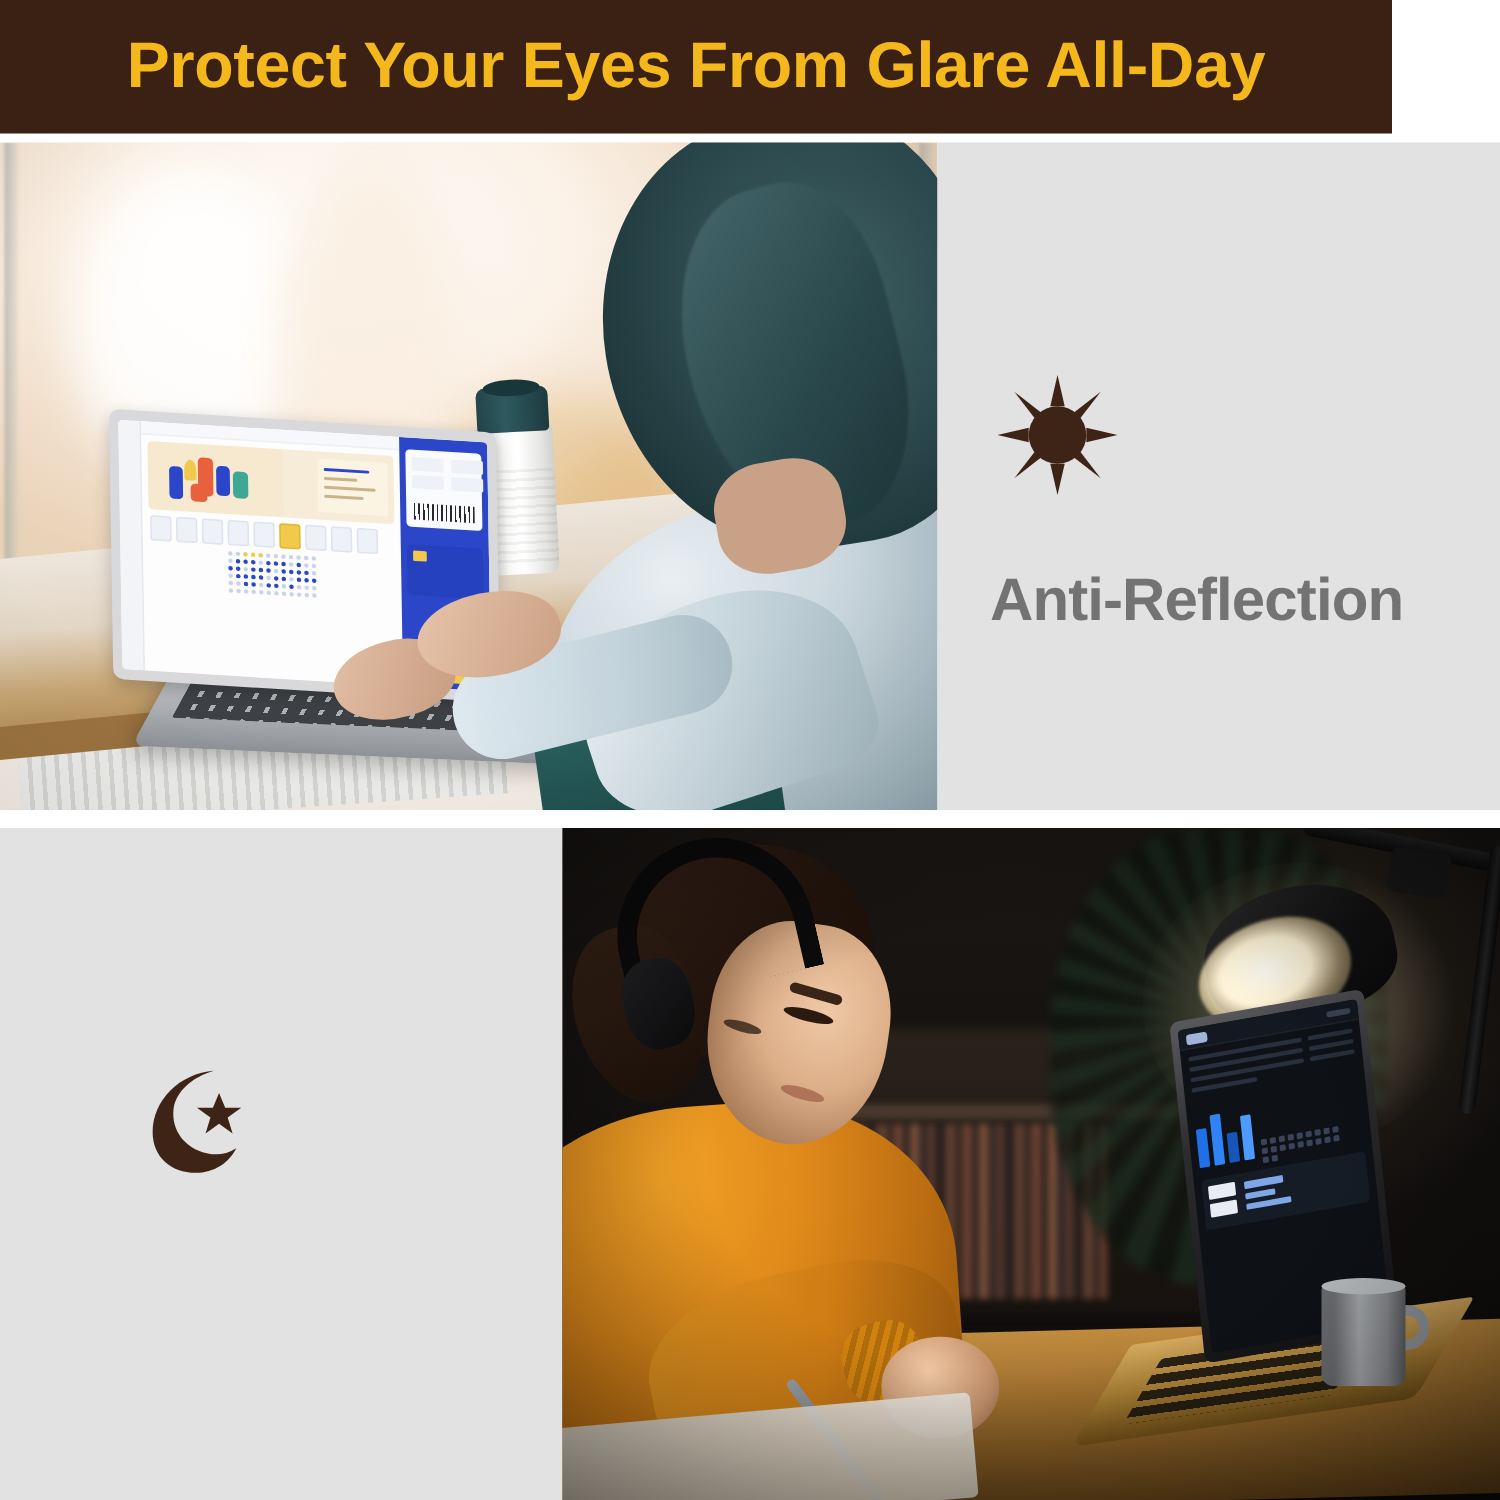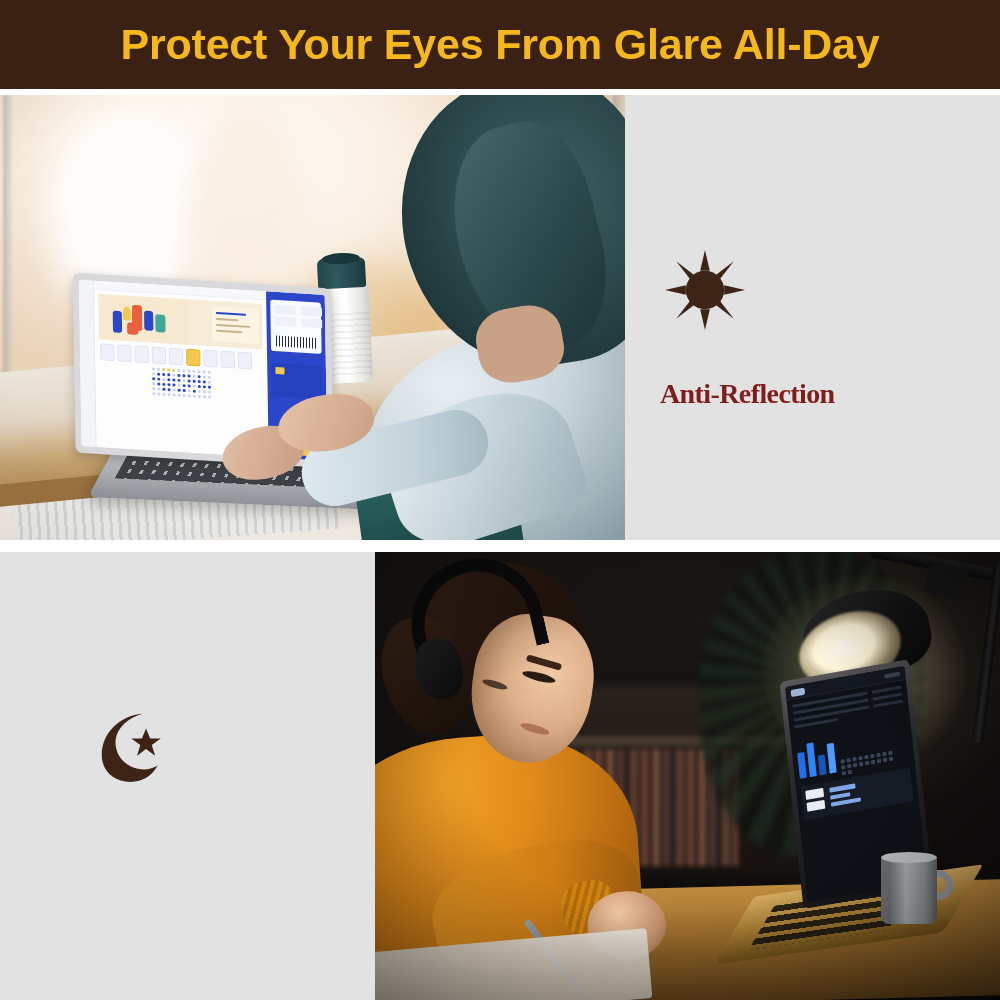--- a/index.html
+++ b/index.html
@@ -6,21 +6,21 @@
   html,body { width:1000px; height:1000px; }
   body {
     background:#ffffff;
     font-family:"Liberation Sans", sans-serif;
     overflow:hidden;
     position:relative;
   }
 
   
   #header-banner{
-    position:absolute; left:0; top:0; width:1000px; height:89px;
+    position:absolute; left:0; top:0; width:928px; height:89px;
     background:#3A2113;
     display:flex; align-items:center; justify-content:center;
   }
   #header-title{
     color:#F5B81C;
     font-size:43px;
     font-weight:bold;
     letter-spacing:-0.2px;
     white-space:nowrap;
     font-family:"Liberation Sans", sans-serif;
@@ -37,26 +37,26 @@
   #panel-anti-glare     { left:0px;   top:552px; width:375px; height:448px; }
 
   .feature-inner{
     position:absolute;
     display:flex; flex-direction:column; align-items:flex-start;
   }
   #feature-ar-inner{ left:38px; top:155px; }
   #feature-ag-inner{ left:85px; top:152px; }
 
   .feature-label{
-    color:#7f1d1d;
+    color:#737373;
     font-weight:bold;
-    font-size:28px;
+    font-size:40px;
     letter-spacing:-0.6px;
     white-space:nowrap;
-    font-family:Liberation Serif, serif;
+    font-family:Liberation Sans, sans-serif;
   }
   #label-anti-reflection{ margin-top:48px; margin-left:-3px; }
   #label-anti-glare{ margin-top:46px; margin-left:-3px; }
 
   .icon-svg{ display:block; }
 
   
   #photo-day{
     left:0; top:95px; width:625px; height:445px;
     background:#F4EDE6;

